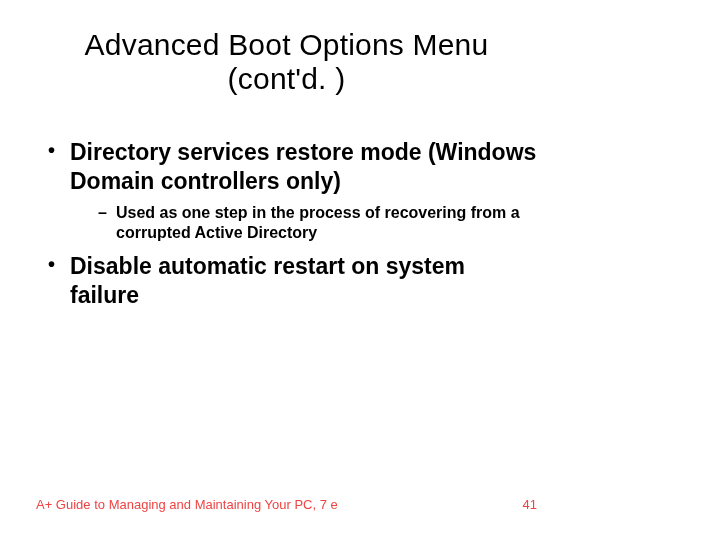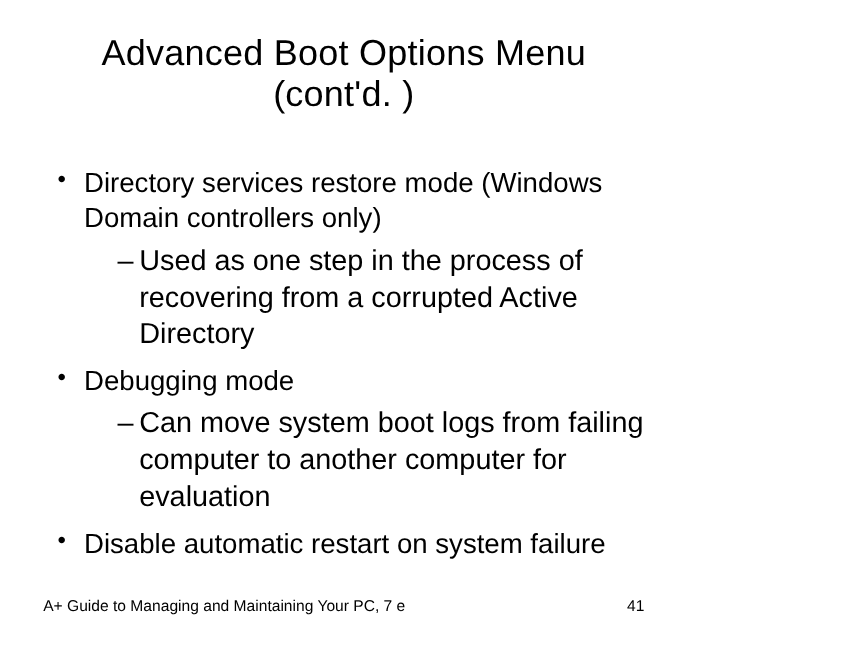--- a/index.html
+++ b/index.html
@@ -27,81 +27,74 @@
     ul.top {
       list-style: none;
       padding-left: 8px;
     }
     ul.top > li {
       font-size: 23px;
       line-height: 1.28;
       margin-bottom: 8px;
       padding-left: 26px;
       position: relative;
+      font-weight: bold;
     }
     ul.top > li::before {
       content: "•";
       position: absolute;
       left: 4px;
       top: 0;
       font-size: 20px;
     }
     ul.sub {
       list-style: none;
       margin-top: 6px;
       padding-left: 28px;
     }
     ul.sub > li {
-      font-size: 24px;
+      font-size: 16px;
       line-height: 1.28;
       margin-bottom: 8px;
       padding-left: 18px;
       position: relative;
     }
     ul.sub > li::before {
       content: "–";
       position: absolute;
       left: 0;
       top: 0;
     }
     .footer {
       position: absolute;
       left: 36px;
       right: 36px;
       bottom: 28px;
       display: flex;
       justify-content: space-between;
       font-size: 13px;
-      color: #000000;
+      color: #ef4444;
     }
   </style>
 </head>
 <body>
 
 <div class="slide">
   <h1 class="title">Advanced Boot Options Menu (cont'd. )</h1>
 
   <ul class="top">
     <li>
       <span>Directory services restore mode (Windows Domain controllers only)</span>
       <ul class="sub">
         <li>
           <span>Used as one step in the process of recovering from a corrupted Active Directory</span>
         </li>
       </ul>
     </li>
     <li>
-      <span>Debugging mode</span>
-      <ul class="sub">
-        <li>
-          <span>Can move system boot logs from failing computer to another computer for evaluation</span>
-        </li>
-      </ul>
-    </li>
-    <li>
       <span>Disable automatic restart on system failure</span>
     </li>
   </ul>
 
   <div class="footer">
     <span>A+ Guide to Managing and Maintaining Your PC, 7 e</span>
     <span>41</span>
   </div>
 </div>
 

